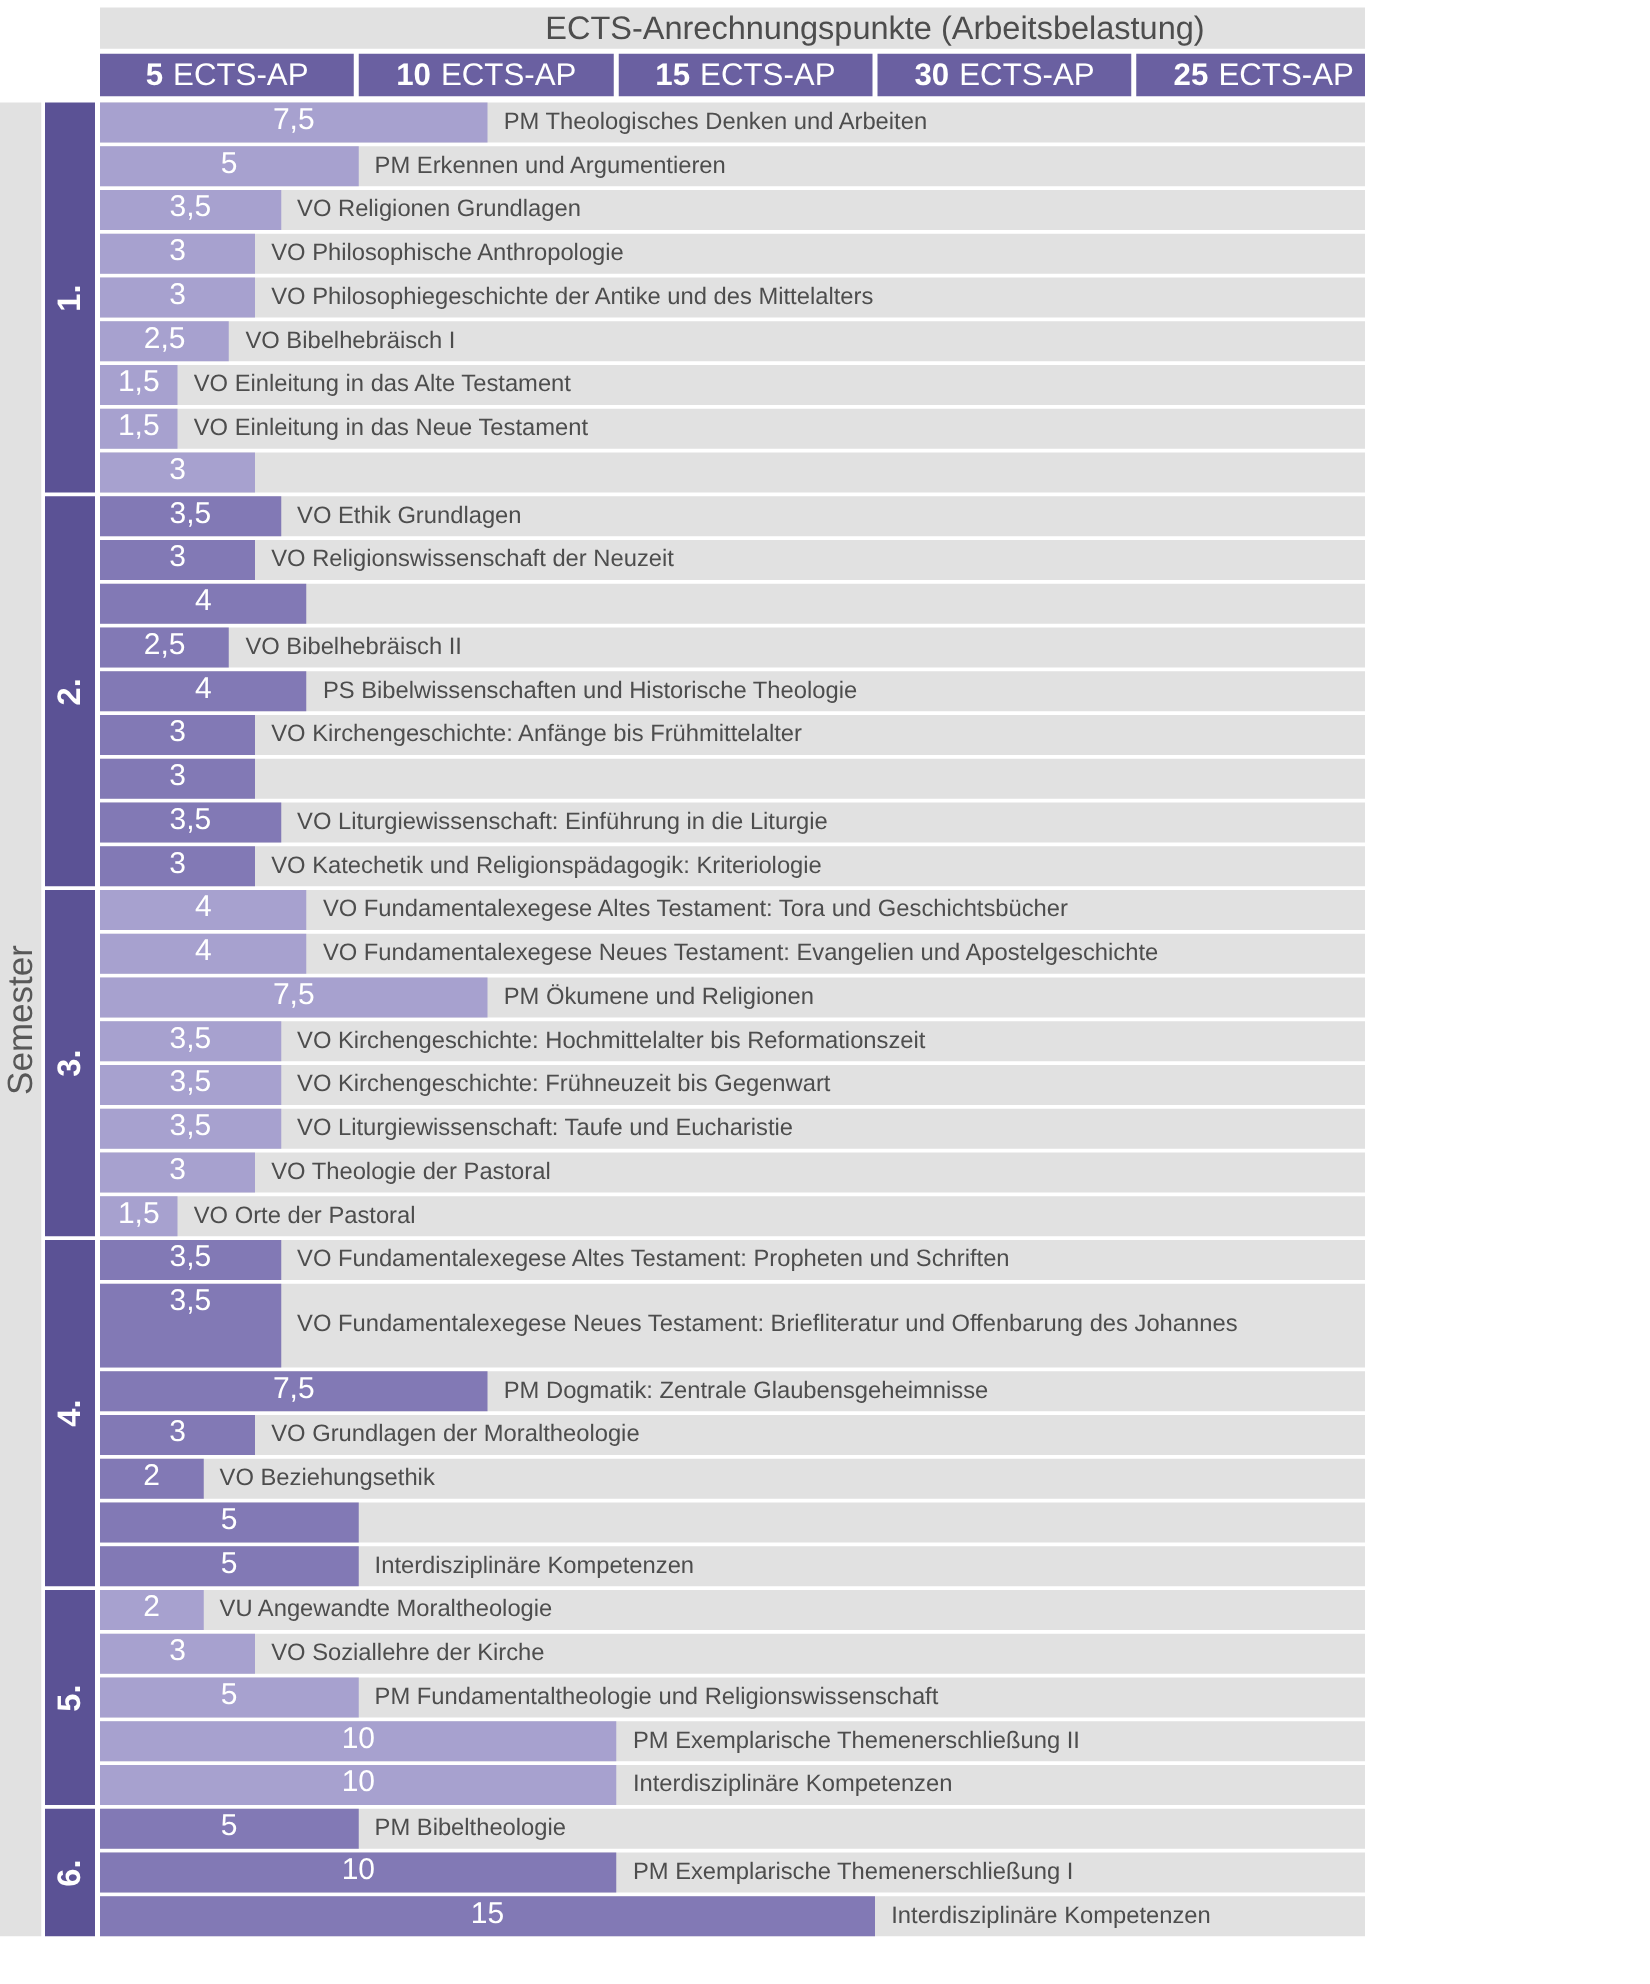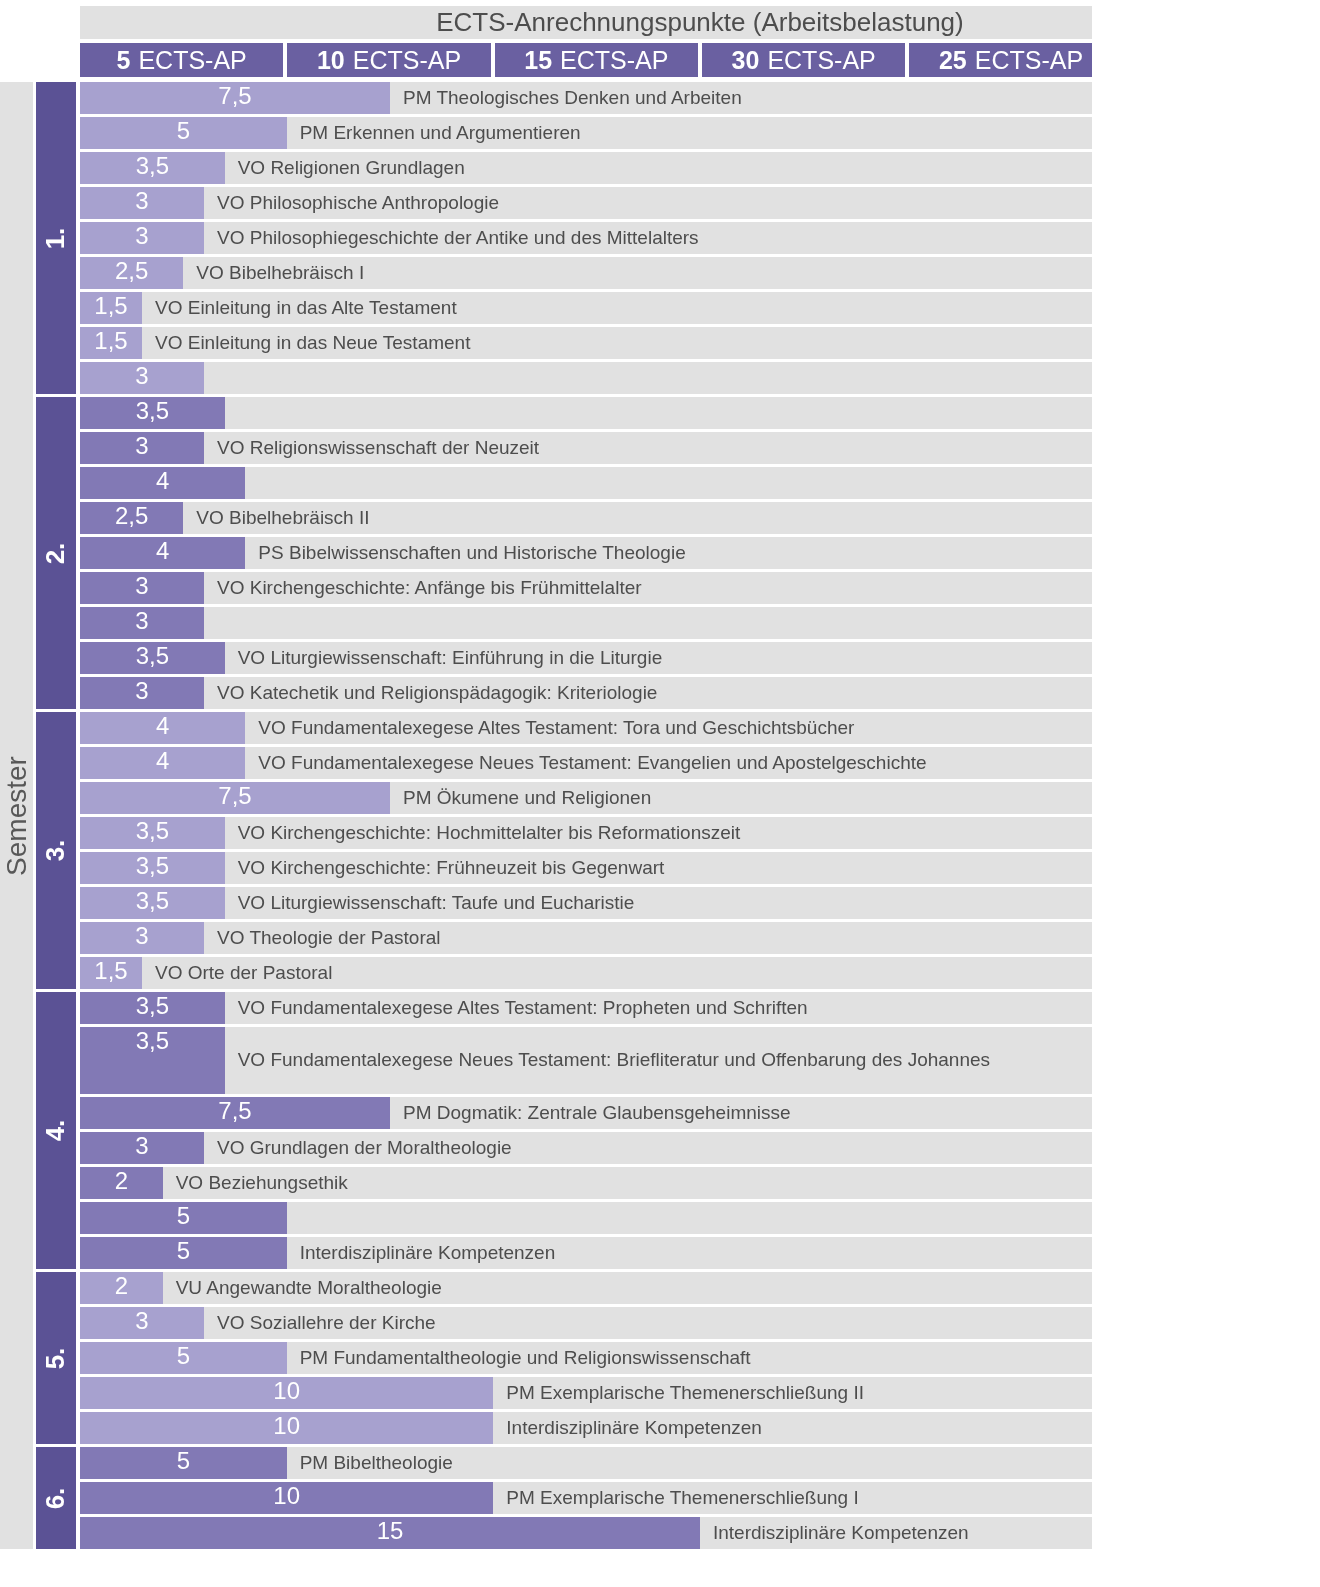--- a/index.html
+++ b/index.html
@@ -154,20 +154,21 @@
       </div>
       <div class="block">
         <div class="sem-num">
           <span>2.</span>
         </div>
         <div class="rows">
           <div class="row">
             <div class="bar" style="width: 11.6667%; background: rgb(130, 121, 181);">
               <span>3,5</span>
             </div>
+            <div class="label">VO Ethik Grundlagen</div>
           </div>
           <div class="row">
             <div class="bar" style="width: 10%; background: rgb(130, 121, 181);">
               <span>3</span>
             </div>
             <div class="label">VO Religionswissenschaft der Neuzeit</div>
           </div>
           <div class="row">
             <div class="bar" style="width: 13.3333%; background: rgb(130, 121, 181);">
               <span>4</span>

